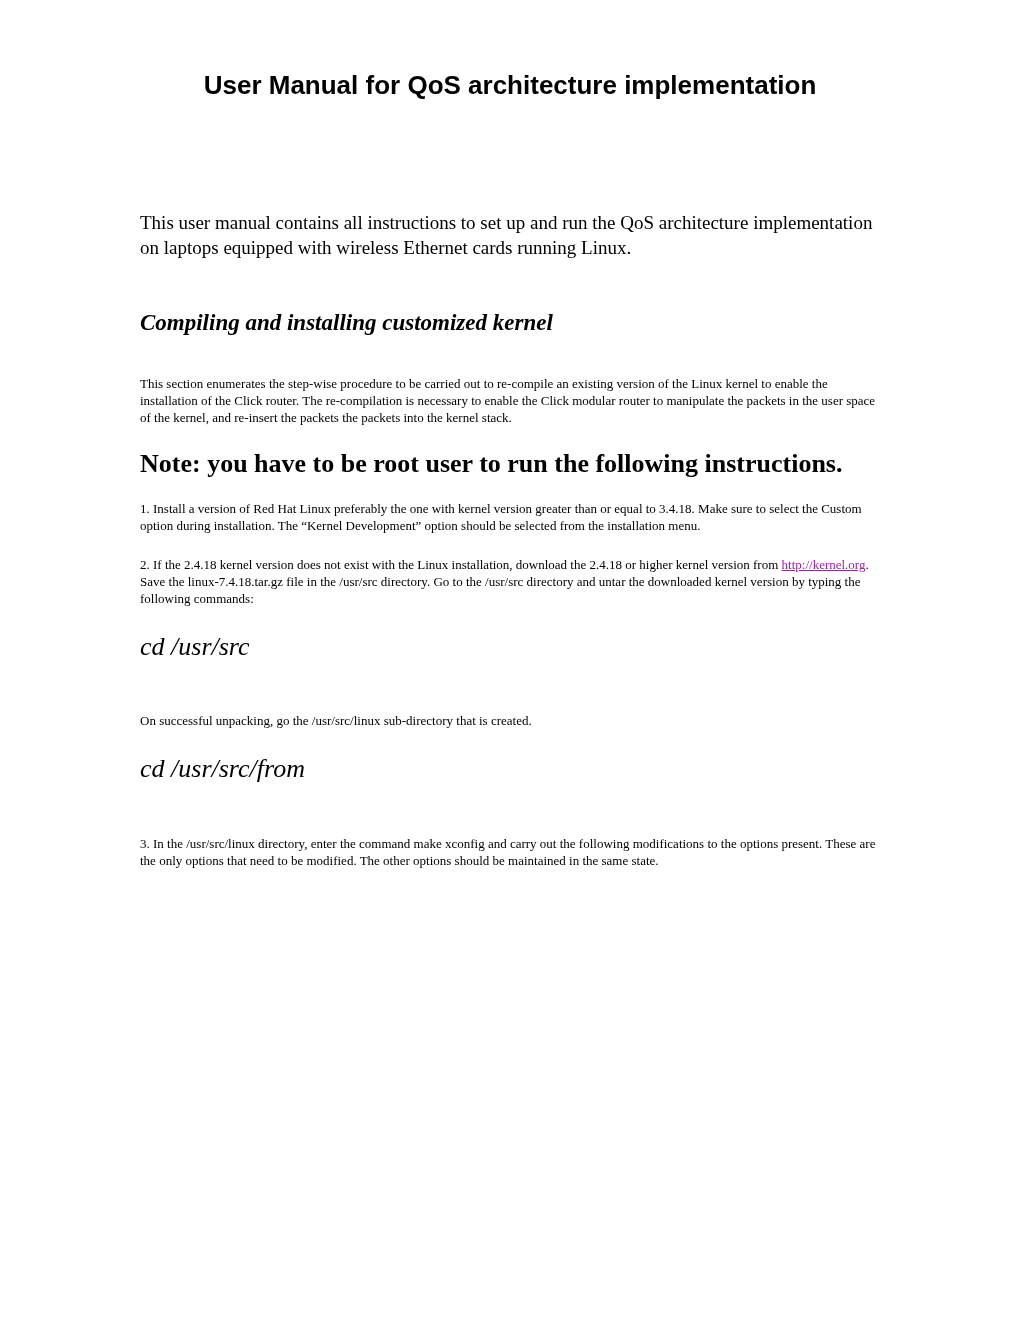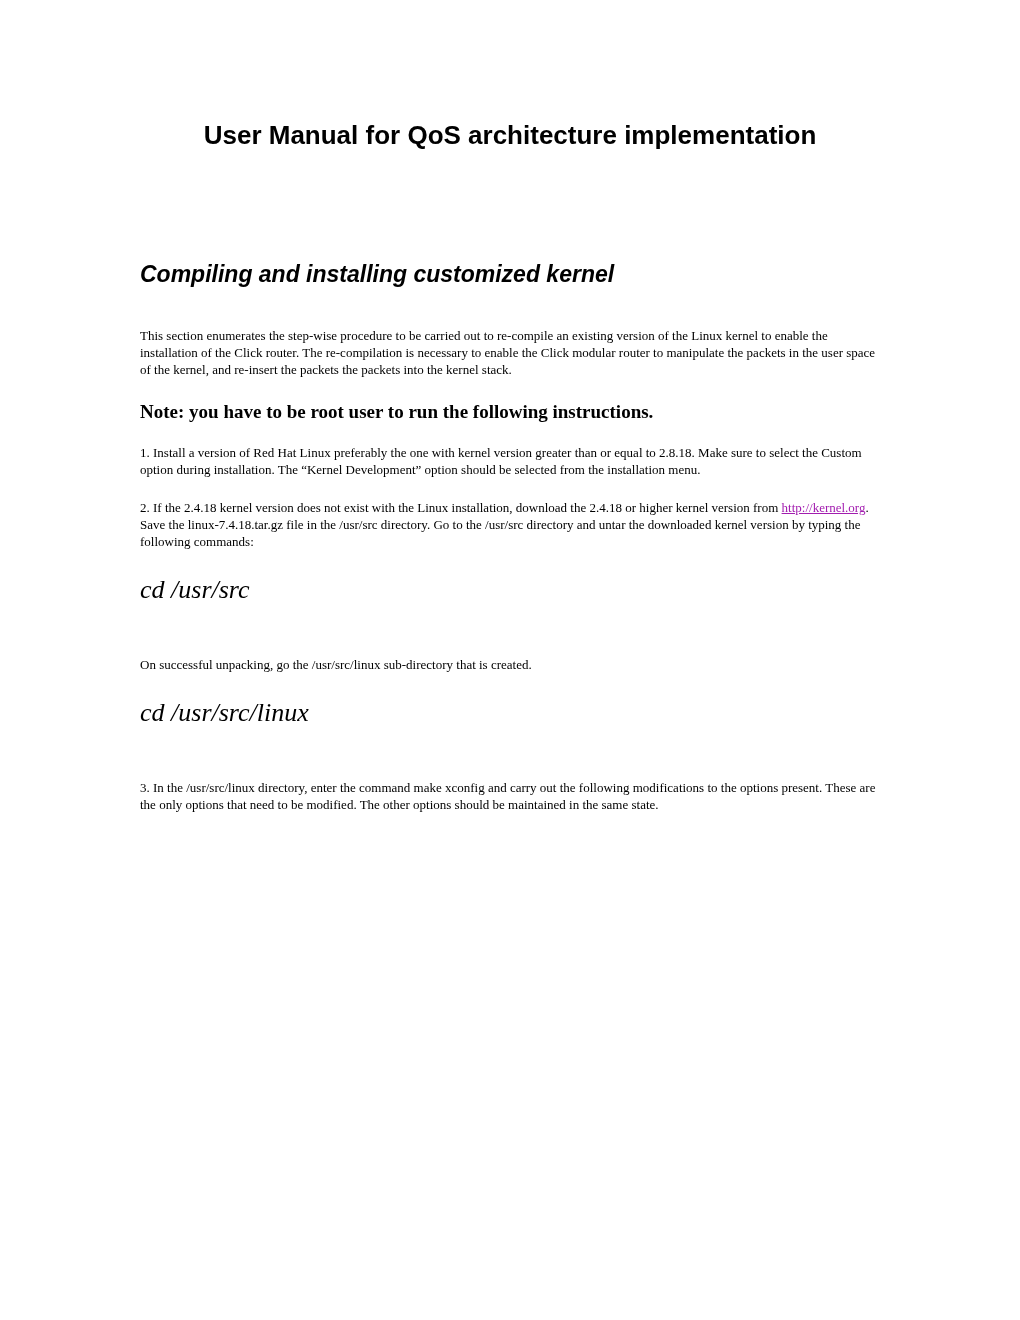--- a/index.html
+++ b/index.html
@@ -4,48 +4,48 @@
   <style>
     body {
       font-family: 'Times New Roman', Times, serif;
       background: #ffffff;
       margin: 0;
       padding: 0;
       width: 1020px;
       height: 1320px;
     }
     .page {
-      padding: 120px 140px 0 140px;
+      padding: 70px 140px 0 140px;
     }
     .title {
       font-family: Arial, Helvetica, sans-serif;
       font-weight: bold;
       font-size: 26px;
       text-align: center;
       margin-bottom: 110px;
     }
     .intro {
       font-size: 19px;
       line-height: 1.3;
       margin-bottom: 50px;
     }
     .section-heading {
-      font-family: Liberation Sans, sans-serif;
+      font-family: Liberation Serif, serif;
       font-weight: bold;
       font-style: italic;
       font-size: 23px;
       margin-bottom: 40px;
     }
     .para {
       font-size: 13px;
       line-height: 1.3;
       margin-bottom: 22px;
     }
     .note {
-      font-size: 19px;
+      font-size: 26px;
       font-weight: bold;
       margin-bottom: 22px;
     }
     .link {
       color: #a21caf;
       text-decoration: underline;
     }
     .italic {
     }
     .cmd-block {
@@ -58,40 +58,41 @@
       margin-bottom: 50px;
     }
   </style>
 </head>
 <body>
 
 <div class="page">
 
   <div class="title">User Manual for QoS architecture implementation</div>
 
+  <div class="intro">This user manual contains all instructions to set up and run the QoS architecture implementation on laptops equipped with wireless Ethernet cards running Linux.</div>
 
   <div class="section-heading">Compiling and installing customized kernel</div>
 
   <div class="para">This section enumerates the step-wise procedure to be carried out to re-compile an existing version of the Linux kernel to enable the installation of the Click router. The re-compilation is necessary to enable the Click modular router to manipulate the packets in the user space of the kernel, and re-insert the packets the packets into the kernel stack.</div>
 
   <div class="note">Note: you have to be root user to run the following instructions.</div>
 
-  <div class="para">1. Install a version of Red Hat Linux preferably the one with kernel version greater than or equal to 2.8.18. Make sure to select the Custom option during installation. The “Kernel Development” option should be selected from the installation menu.</div>
+  <div class="para">1. Install a version of Red Hat Linux preferably the one with kernel version greater than or equal to 3.4.18. Make sure to select the Custom option during installation. The “Kernel Development” option should be selected from the installation menu.</div>
 
   <div class="para">
     <span>2. If the 2.4.18 kernel version does not exist with the Linux installation, download the 2.4.18 or higher kernel version from </span><a class="link">http://kernel.org</a><span>. Save the linux-7.4.18.tar.gz file in the </span><span class="italic">/usr/src</span><span> directory.  Go to the /usr/src directory and untar the downloaded kernel version by typing the following commands:</span>
   </div>
 
   <div class="cmd-block gap">
     <div>cd /usr/src</div>
   </div>
 
   <div class="para">On successful unpacking, go the /usr/src/linux sub-directory that is created.</div>
 
   <div class="cmd-block gap">
-    <div>cd /usr/src/linux</div>
+    <div>cd /usr/src/from</div>
   </div>
 
   <div class="para">
     <span>3. In the /usr/src/linux directory, enter the command </span><span class="italic">make xconfig</span><span> and carry out the following modifications to the options present. These are the only options that need to be modified. The other options should be maintained in the same state.</span>
   </div>
 
 </div>
 
 </body></html>

